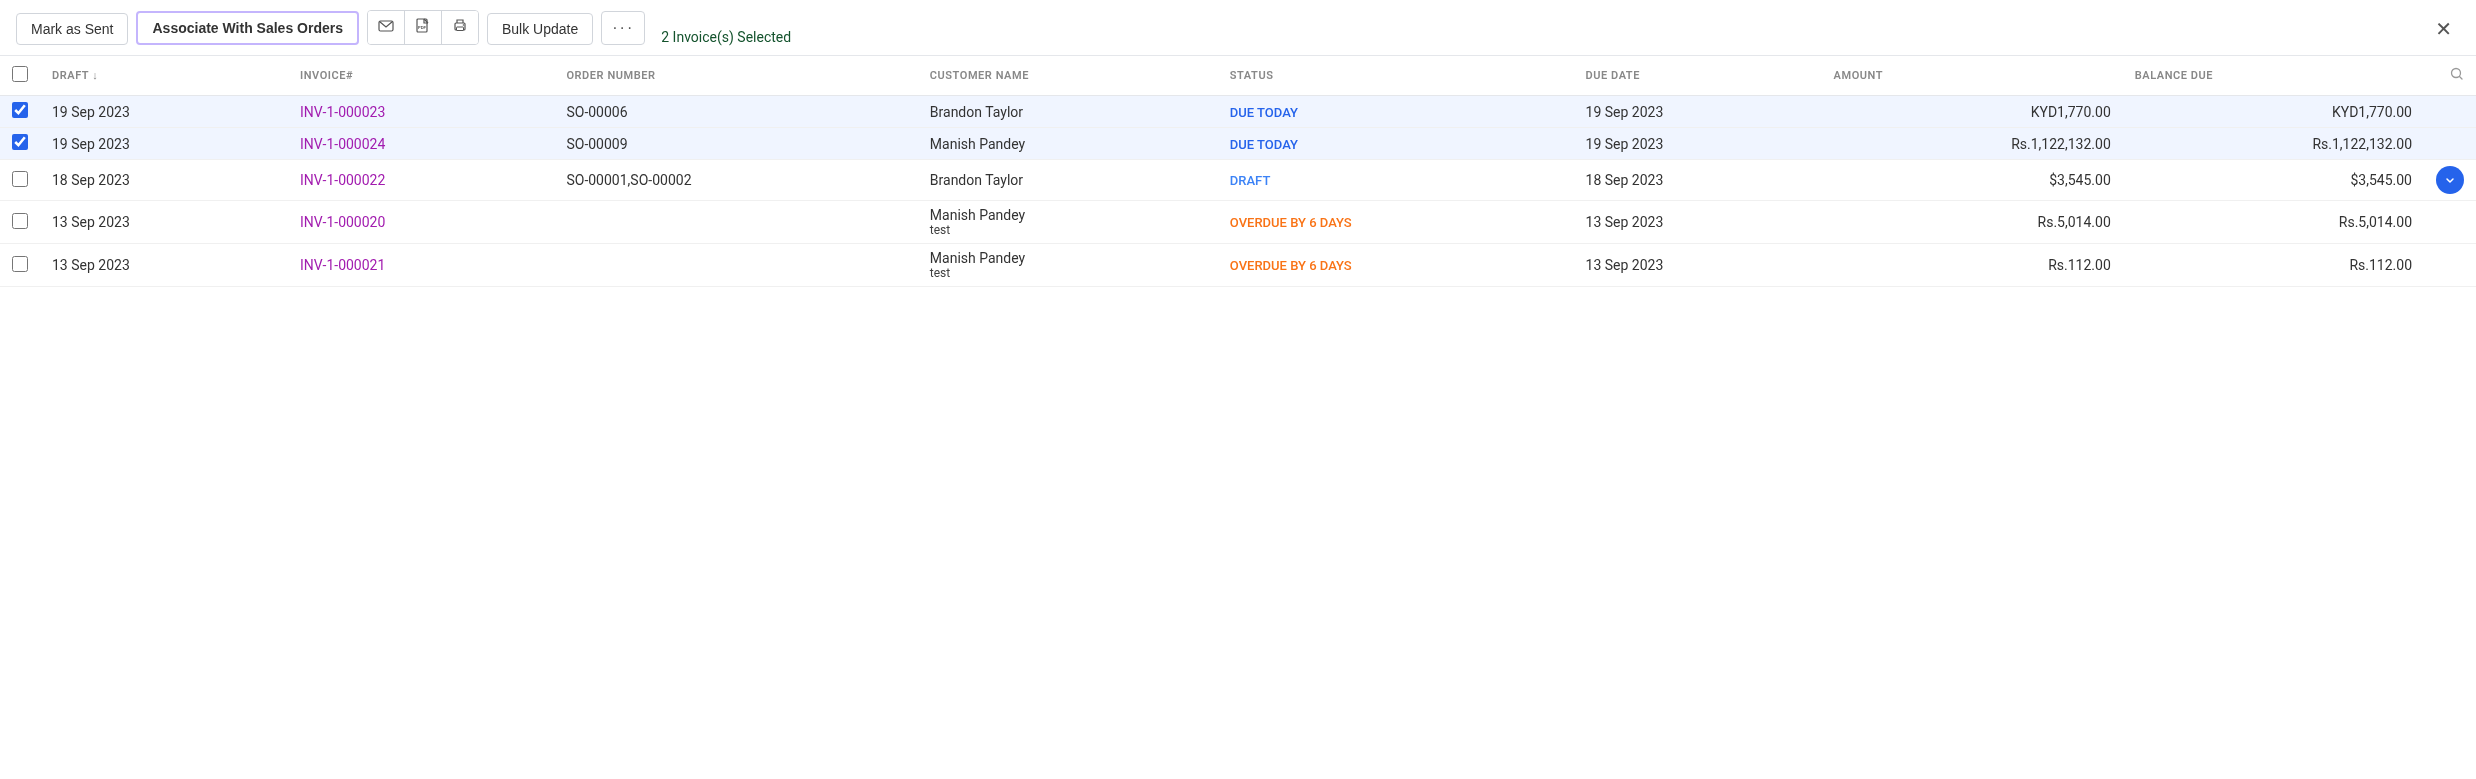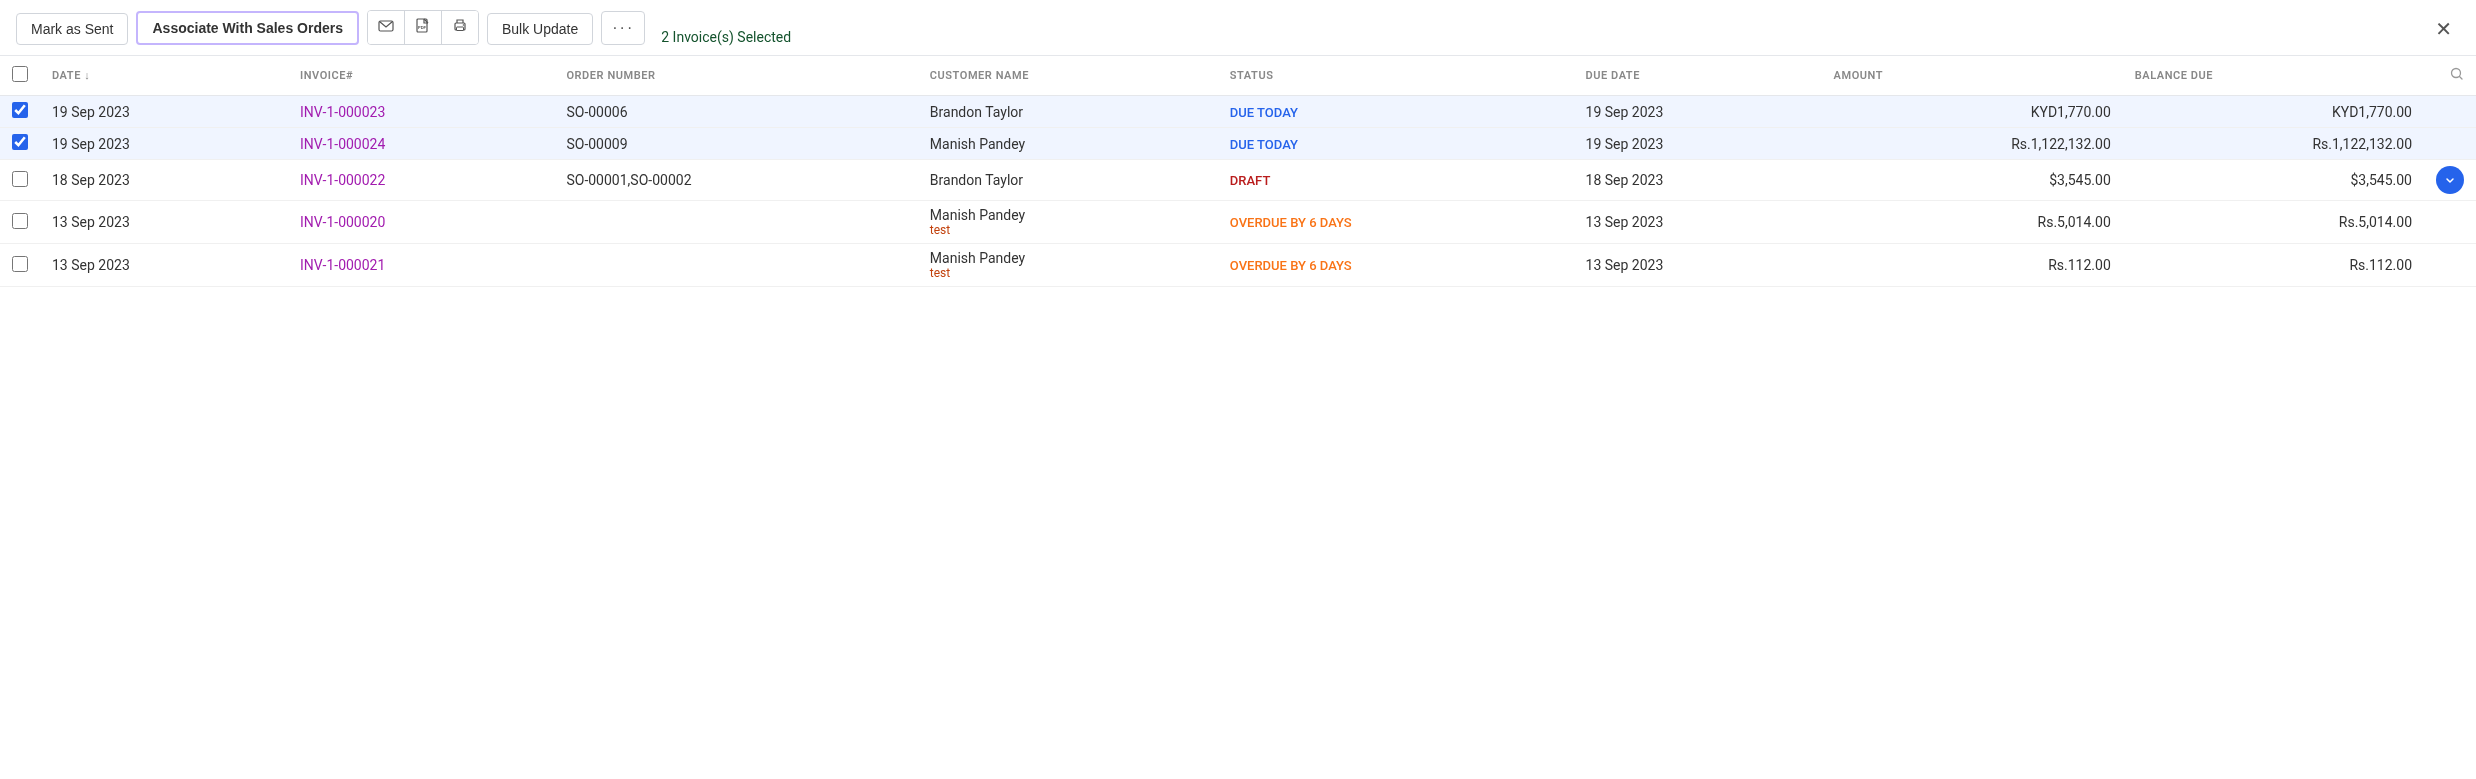--- a/index.html
+++ b/index.html
@@ -105,21 +105,21 @@
       font-size: 14px;
       color: #333;
       vertical-align: middle;
     }
     .invoice-link {
       color: #a21caf;
       cursor: pointer;
       text-decoration: none;
     }
     .status-due-today { color: #2563eb; font-weight: 500; font-size: 13px; }
-    .status-draft { color: #b91c1c; font-weight: 500; font-size: 13px; }
+    .status-draft { color: #3b82f6; font-weight: 500; font-size: 13px; }
     .status-overdue { color: #f97316; font-weight: 500; font-size: 13px; text-align: right; }
     .amount-col, .balance-col { text-align: right; }
     .checkbox-col { width: 36px; }
     .search-col { width: 40px; text-align: right; }
 
     
     .cb {
       width: 16px;
       height: 16px;
       cursor: pointer;
@@ -144,21 +144,21 @@
 
     
     .search-icon-th {
       color: #888;
       font-size: 14px;
       cursor: pointer;
     }
 
     .customer-sub {
       font-size: 12px;
-      color: #c2410c;
+      color: #404040;
     }
 
     .dots-btn {
       padding: 7px 10px;
       border: 1px solid #d1d5db;
       border-radius: 4px;
       background: #fff;
       cursor: pointer;
       font-size: 16px;
       color: #555;
@@ -205,21 +205,21 @@
   <button class="close-btn">✕</button>
 </div>
 
 <div class="table-container">
   <table>
     <thead>
       <tr>
         <th class="checkbox-col">
           <input type="checkbox" class="cb" style="">
         </th>
-        <th>DATE ↓</th>
+        <th>DRAFT ↓</th>
         <th>INVOICE#</th>
         <th>ORDER NUMBER</th>
         <th>CUSTOMER NAME</th>
         <th>STATUS</th>
         <th>DUE DATE</th>
         <th class="amount-col">AMOUNT</th>
         <th class="balance-col">BALANCE DUE</th>
         <th class="search-col">
           <span class="search-icon-th">
             <svg width="14" height="14" viewBox="0 0 14 14" fill="none">

